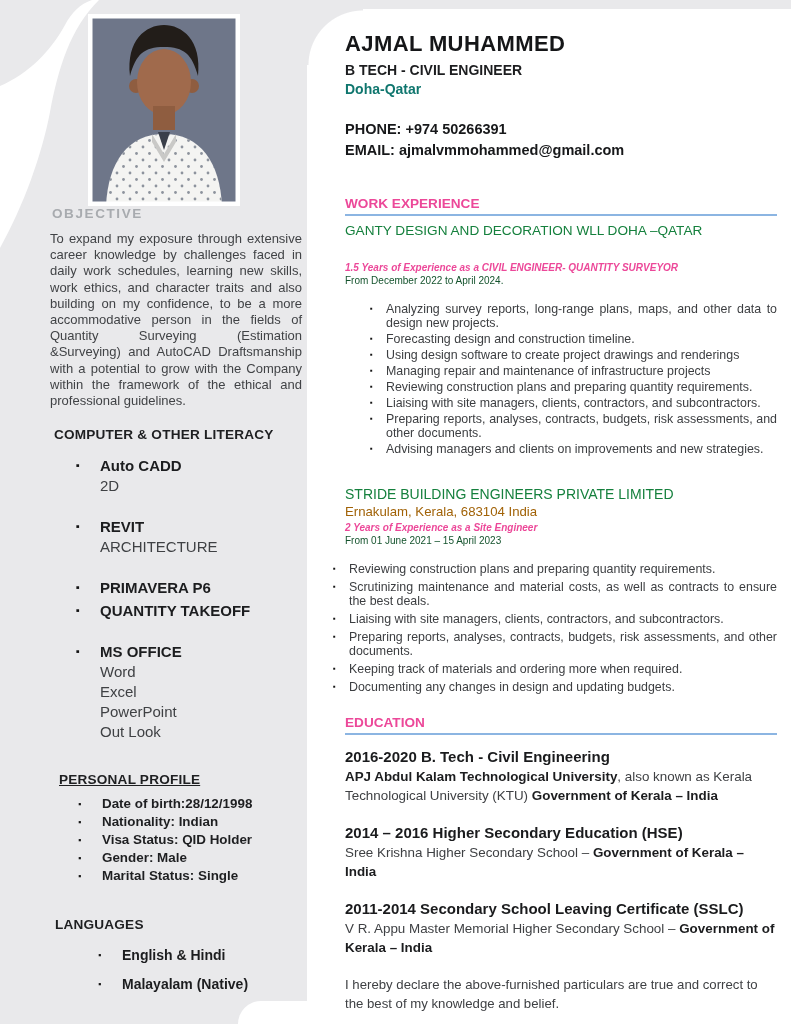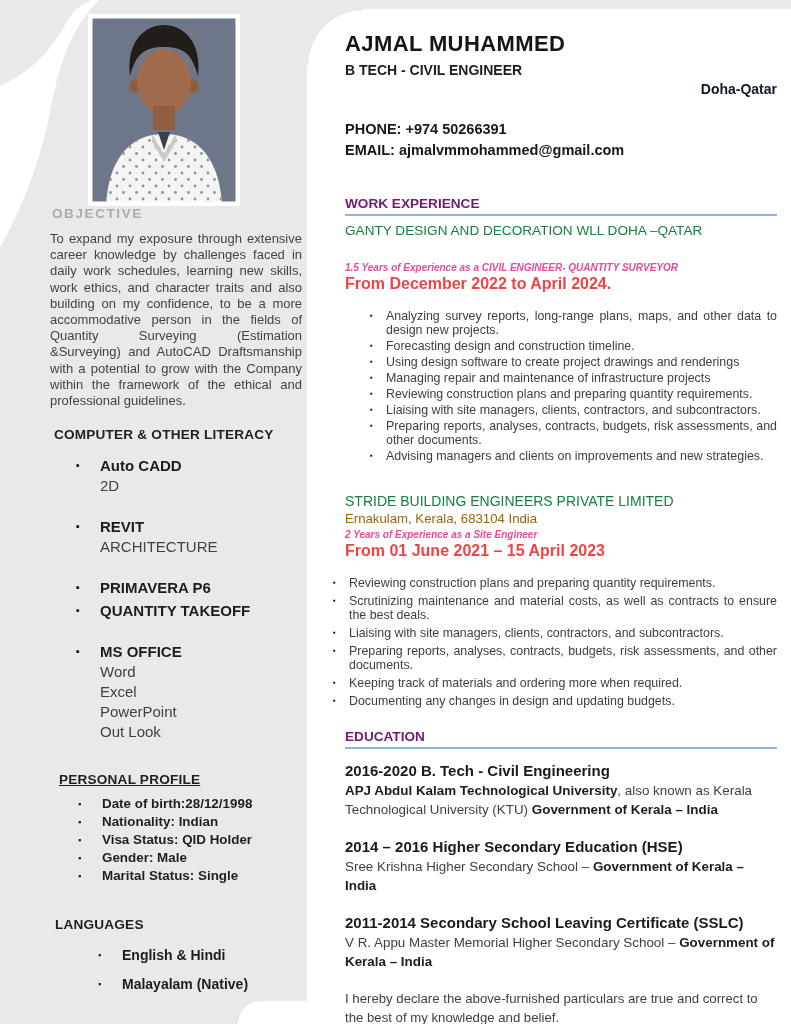--- a/index.html
+++ b/index.html
@@ -40,28 +40,28 @@
   ul.pp-list .sq{width:24px;flex:0 0 24px;font-size:9px;line-height:18px;}
 
   ul.lang-list{list-style:none;margin:0;padding:0 0 0 48px;}
   ul.lang-list li{display:flex;font-size:14px;font-weight:bold;color:#1c1d1f;line-height:18px;margin-bottom:11px;}
   ul.lang-list .sq{width:24px;flex:0 0 24px;font-size:9px;line-height:18px;}
 
   
   .main{position:absolute;left:345px;top:0;width:432px;}
   .name{margin:31px 0 0 0;font-size:22px;font-weight:bold;letter-spacing:.4px;color:#151618;}
   .job-title{margin:5px 0 0 0;font-size:14px;font-weight:bold;color:#1c1d1f;}
-  .loc{margin:3px 0 0 0;font-size:14px;font-weight:bold;color:#0f172a;text-align:right;}
+  .loc{margin:3px 0 0 0;font-size:14px;font-weight:bold;color:#0f766e;}
   .contact{margin:23px 0 0 0;font-size:14.5px;font-weight:bold;color:#17181a;line-height:19px;}
-  .sec-h{margin:36px 0 0 0;padding-bottom:3px;font-size:13.6px;font-weight:bold;color:#701a75;
+  .sec-h{margin:36px 0 0 0;padding-bottom:3px;font-size:13.6px;font-weight:bold;color:#ec4899;
          border-bottom:2px solid #8cb5e2;}
   .sec-h.edu{margin-top:21px;}
   .company{margin:7px 0 0 0;font-size:13.6px;font-weight:normal;color:#15803d;}
   .role{margin:24px 0 0 0;font-size:10px;font-weight:bold;color:#ec4899;font-style:italic;}
-  .period{margin:2px 0 0 0;font-size:16px;color:#ef4444;font-weight:bold;}
+  .period{margin:2px 0 0 0;font-size:10px;color:#14532d;}
   .plainline{margin:2px 0 0 0;font-size:13.2px;color:#a16207;}
 
   ul.jb{list-style:none;margin:16px 0 0 0;padding:0;}
   ul.jb li{display:flex;margin-bottom:2px;}
   ul.jb .m{flex:0 0 16px;font-size:8px;line-height:14px;color:#141414;text-align:left;}
   ul.jb p{flex:1;margin:0;font-size:12.4px;line-height:14px;text-align:justify;color:#3c3e41;}
   ul.jb.b1{padding-left:25px;}
   ul.jb.b2{margin-left:-12px;}
   ul.jb.b2 li{margin-bottom:4px;}
 

